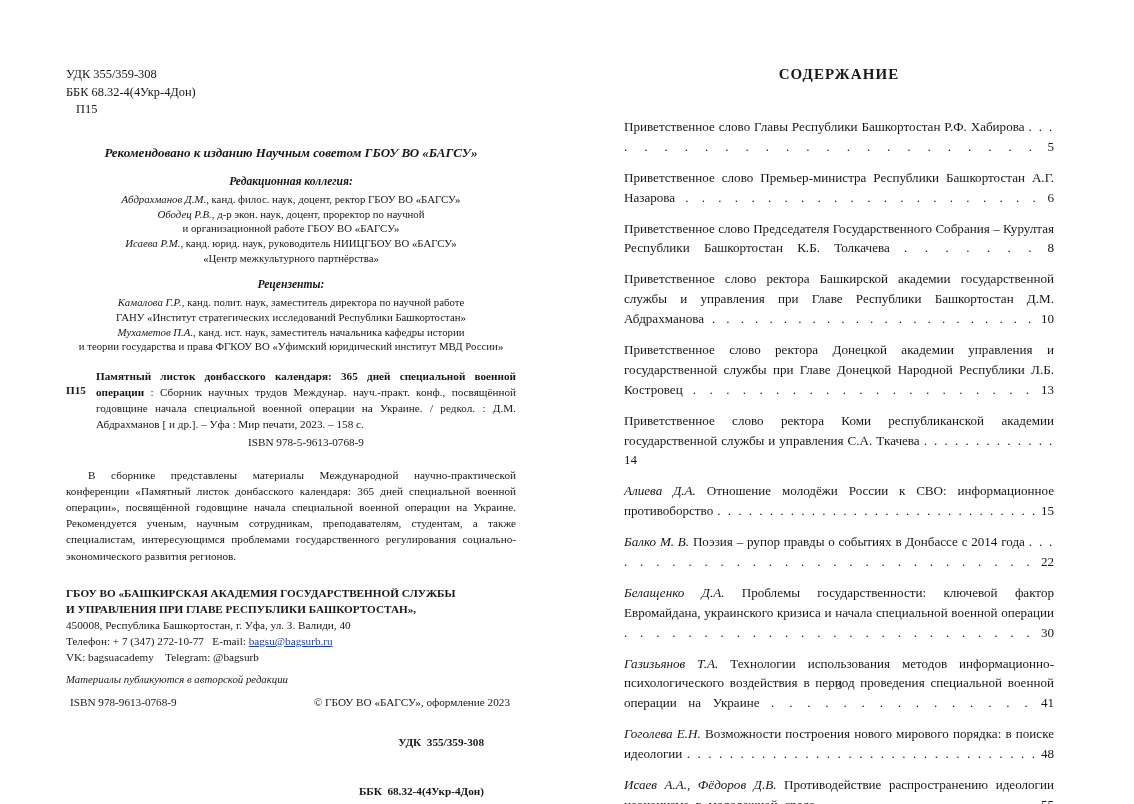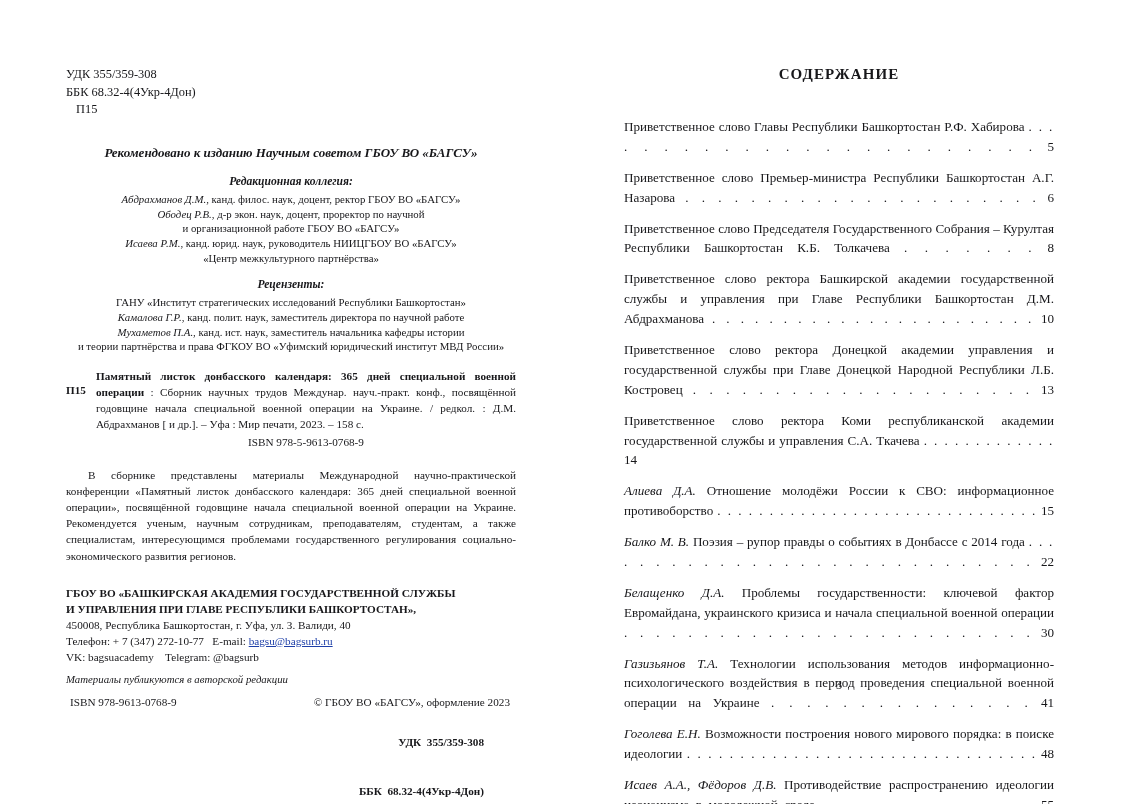--- a/index.html
+++ b/index.html
@@ -195,24 +195,24 @@
       <p><span class="nm">Ободец Р.В.</span><span>, д-р экон. наук, доцент, проректор по научной</span></p>
       <p><span>и организационной работе ГБОУ ВО «БАГСУ»</span></p>
       <p><span class="nm">Исаева Р.М.</span><span>, канд. юрид. наук, руководитель НИИЦГБОУ ВО «БАГСУ»</span></p>
       <p><span>«Центр межкультурного партнёрства»</span></p>
     </div>
 
     <div class="gap-12"></div>
 
     <div class="sect-title">Рецензенты:</div>
     <div class="rev-list">
+      <p><span class="nm">Камалова Г.Р.</span><span>, канд. полит. наук, заместитель директора по научной работе</span></p>
       <p><span>ГАНУ «Институт стратегических исследований Республики Башкортостан»</span></p>
-      <p><span class="nm">Камалова Г.Р.</span><span>, канд. полит. наук, заместитель директора по научной работе</span></p>
       <p><span class="nm">Мухаметов П.А.</span><span>, канд. ист. наук, заместитель начальника кафедры истории</span></p>
-      <p><span>и теории партнёрства и права ФГКОУ ВО «Уфимский юридический институт МВД России»</span></p>
+      <p><span>и теории государства и права ФГКОУ ВО «Уфимский юридический институт МВД России»</span></p>
     </div>
 
     <div class="card-desc">
       <div class="card-code">П15</div>
       <div class="card-body">
         <span class="hdr">Памятный листок донбасского календаря: 365 дней специальной военной операции</span><span> : Сборник научных трудов Междунар. науч.-практ. конф., посвящённой годовщине начала специальной военной операции на Украине. / редкол. : Д.М. Абдрахманов [ и др.]. – Уфа : Мир печати, 2023. – 158 с.</span>
         <span class="isbn">ISBN 978-5-9613-0768-9</span>
       </div>
     </div>
 

